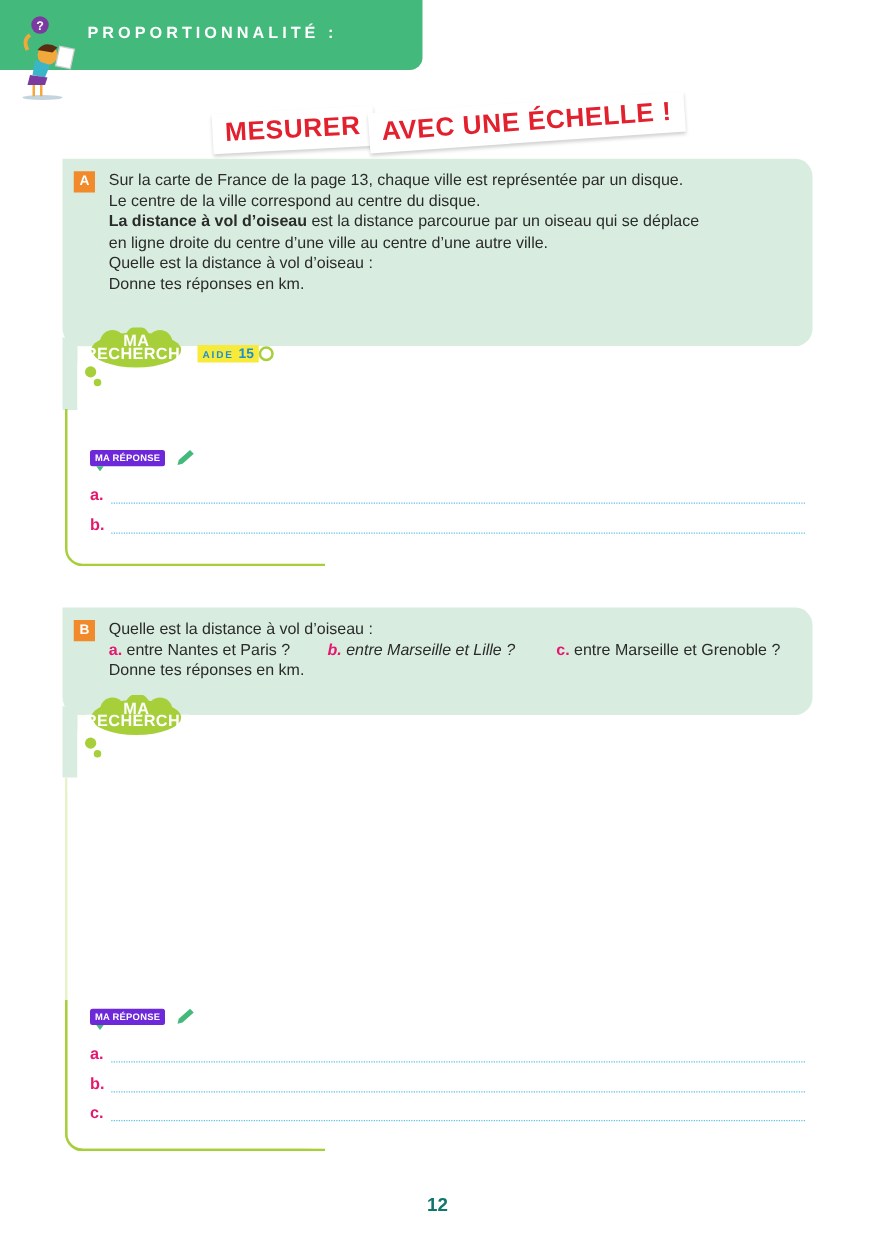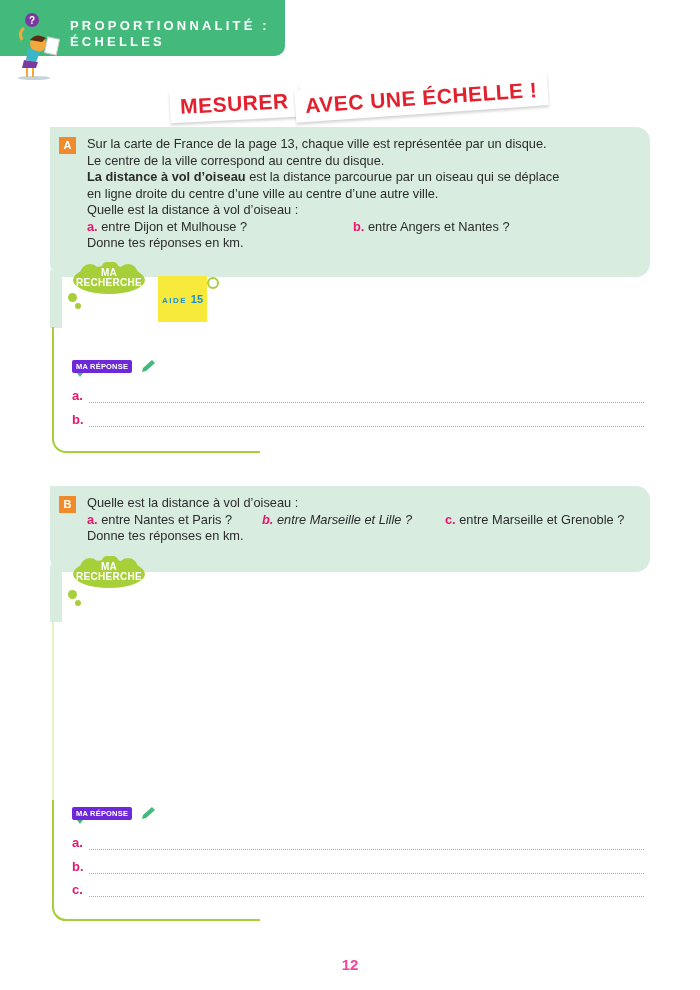--- a/index.html
+++ b/index.html
@@ -1,19 +1,19 @@
 <!DOCTYPE html>
 <html><head>
 <meta charset="utf-8">
 <style>
   * { margin:0; padding:0; box-sizing:border-box; }
   body { width:700px; height:990px; background:#ffffff; position:relative; overflow:hidden;
          font-family:"Liberation Sans", "DejaVu Sans", sans-serif; color:#2b2b2b; }
 
-  .header-band { position:absolute; left:0; top:0; width:285px; height:56px; background:#43b97c;
+  .header-band { position:absolute; left:0; top:0; width:338px; height:56px; background:#43b97c;
                  border-bottom-right-radius:10px; }
   .header-title { position:absolute; left:70px; top:18px; color:#ffffff; font-weight:bold;
                   font-size:13px; letter-spacing:3.2px; line-height:16px; }
   .mascot { position:absolute; left:12px; top:12px; width:52px; height:68px; }
 
   .title-wrap { position:absolute; left:170px; top:80px; width:390px; height:52px; }
   .tape { position:absolute; background:#ffffff; box-shadow:0 2px 3px rgba(0,0,0,0.18);
           color:#e3202e; font-weight:bold; font-size:21px; letter-spacing:0.5px; padding:4px 10px; }
   .tape1 { left:0; top:8px; transform:rotate(-3deg); }
   .tape2 { left:125px; top:2px; transform:rotate(-4deg); }
@@ -27,49 +27,48 @@
 
   .qtext { position:absolute; left:87px; font-size:12.8px; line-height:16.5px; color:#2b2b2b; }
   .qtext b { font-weight:bold; }
   .lbl { color:#e5176f; font-weight:bold; }
 
   .answer-area { position:absolute; left:50px; background:#ffffff; }
   .left-rail { position:absolute; left:50px; width:12px; }
 
   .cloud { position:absolute; width:82px; height:34px; }
   .cloud-text { position:absolute; left:0; top:5px; width:82px; text-align:center; color:#fff;
-                font-weight:bold; font-size:10px; line-height:10px; letter-spacing:0.3px; }
-  .aide { position:absolute; left:158px; top:276px; background:#f7ea3a; padding:17px 4px;
+                font-weight:bold; font-size:13px; line-height:10px; letter-spacing:0.3px; }
+  .aide { position:absolute; left:158px; top:276px; background:#f7ea3a; padding:1px 4px;
           font-size:8px; font-weight:bold; color:#1b8fd1; letter-spacing:1.5px; }
   .aide span.num { font-size:11px; letter-spacing:0; }
   .aide-circle { position:absolute; left:207px; top:277px; width:12px; height:12px; border:2px solid #a6cf3a;
                  border-radius:50%; }
 
   .reponse-tag { position:absolute; left:72px; background:#6d28d9; color:#fff; font-size:7.5px;
                  font-weight:bold; padding:2px 4px; border-radius:2px; letter-spacing:0.2px; }
   .reponse-tag::after { content:""; position:absolute; left:5px; bottom:-4px; border-left:3px solid transparent;
                         border-right:3px solid transparent; border-top:4px solid #43b97c; }
   .pencil { position:absolute; width:16px; height:14px; }
 
   .ans-line { position:absolute; left:72px; height:14px; width:572px; }
   .ans-letter { position:absolute; left:0; top:-2px; color:#e5176f; font-weight:bold; font-size:13px; }
   .dots { position:absolute; left:17px; right:0; bottom:1px; border-bottom:1.5px dotted #5bc4e8; }
 
   .bracket { position:absolute; left:52px; width:208px; border-left:2px solid #a6cf3a; border-bottom:2px solid #a6cf3a;
              border-bottom-left-radius:14px; }
-  .page-num { position:absolute; left:0; width:700px; top:956px; text-align:center; color:#ec4899;
+  .page-num { position:absolute; left:0; width:700px; top:956px; text-align:center; color:#0f766e;
               font-weight:bold; font-size:15px; }
 </style>
 </head>
 <body>
 
 <div class="header-band">
   <div class="header-title">
     <div>PROPORTIONNALITÉ :</div>
-    <div>ÉCHELLES</div>
   </div>
 </div>
 <svg class="mascot" viewBox="0 0 52 68">
   <ellipse cx="22" cy="66" rx="16" ry="2" fill="#9bb7c9" opacity="0.6"></ellipse>
   <circle cx="20" cy="8" r="7" fill="#7a3aa0"></circle>
   <text x="20" y="12" font-size="10" font-weight="bold" fill="#fff" text-anchor="middle" font-family="Liberation Sans, sans-serif">?</text>
   <path d="M10 28 Q6 20 12 16" stroke="#f2a93b" stroke-width="3" fill="none"></path>
   <circle cx="26" cy="32" r="8" fill="#f2a93b"></circle>
   <path d="M18 28 Q24 20 34 26 L30 30 Z" fill="#5a2c12"></path>
   <rect x="34" y="26" width="12" height="16" fill="#ffffff" stroke="#ccc" transform="rotate(12 40 34)"></rect>
@@ -88,24 +87,20 @@
 <div class="left-rail" style="top:270px;height:58px;background:#d8ede0;"></div>
 <div class="answer-area" style="left:62px;top:277px;width:588px;height:50px;border-top-left-radius:14px;"></div>
 
 <div class="letter-badge" style="top:137px;">A</div>
 <div class="qtext" style="top:136px;width:560px;">
   <div>Sur la carte de France de la page 13, chaque ville est représentée par un disque.</div>
   <div>Le centre de la ville correspond au centre du disque.</div>
   <div><b>La distance à vol d’oiseau</b><span> est la distance parcourue par un oiseau qui se déplace</span></div>
   <div>en ligne droite du centre d’une ville au centre d’une autre ville.</div>
   <div>Quelle est la distance à vol d’oiseau :</div>
-  <div style="position:relative;height:16.5px;">
-    <span style="position:absolute;left:0;"><span class="lbl">a.</span><span> entre Dijon et Mulhouse ?</span></span>
-    <span style="position:absolute;left:266px;"><span class="lbl">b.</span><span> entre Angers et Nantes ?</span></span>
-  </div>
   <div>Donne tes réponses en km.</div>
 </div>
 
 <svg class="cloud" style="left:68px;top:262px;" viewBox="0 0 82 34">
   <g fill="#a6cf3a">
     <ellipse cx="41" cy="18" rx="36" ry="14"></ellipse>
     <circle cx="22" cy="12" r="10"></circle>
       <circle cx="42" cy="9" r="10"></circle>
       <circle cx="60" cy="12" r="10"></circle>
   </g>

